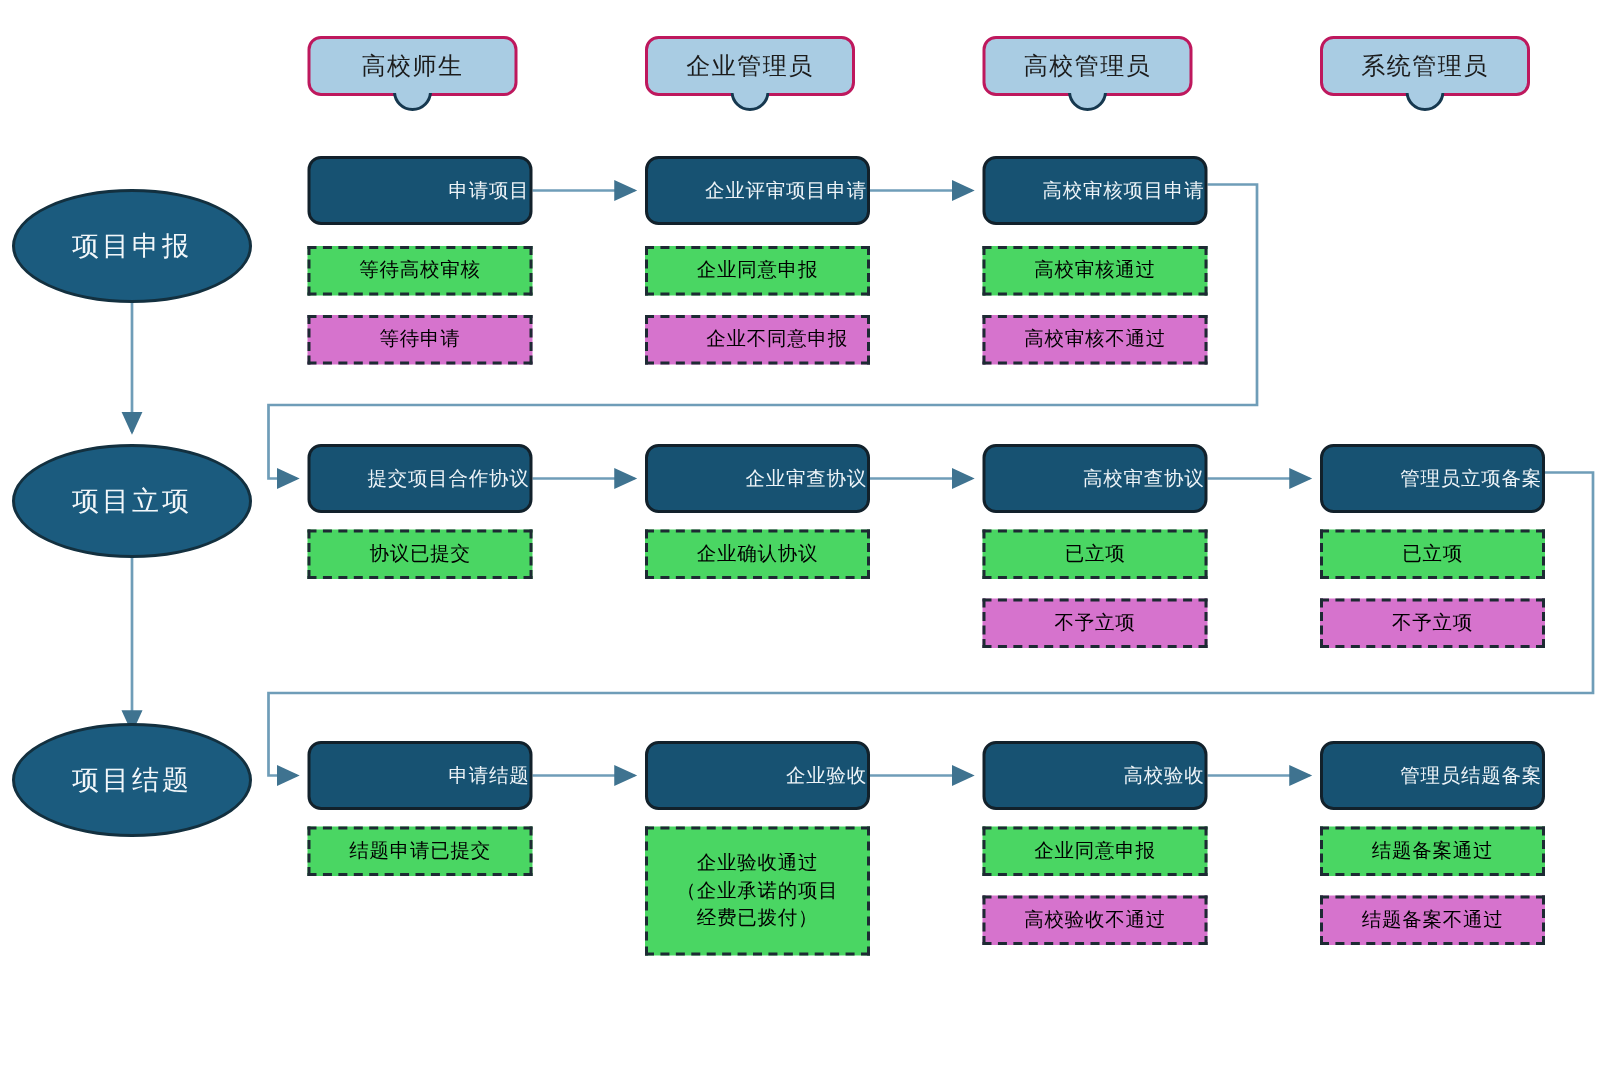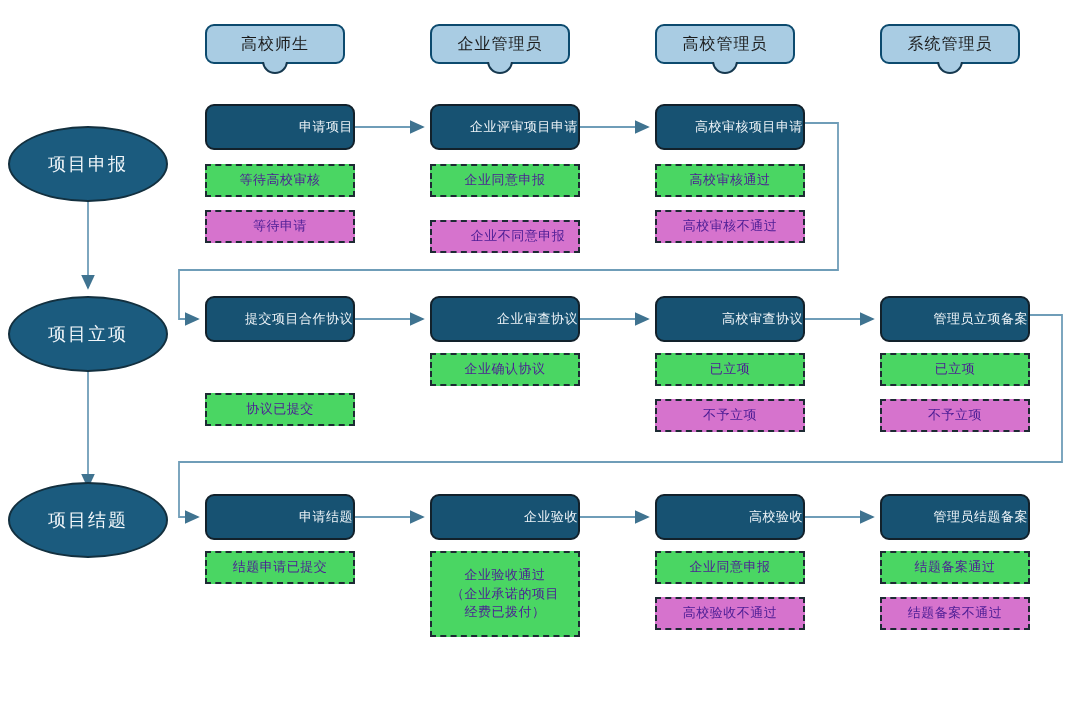--- a/index.html
+++ b/index.html
@@ -28,21 +28,21 @@
     height: 710px;
     pointer-events: none;
   }
 
   
   .role {
     position: absolute;
     width: 140px;
     height: 40px;
     background: #a9cce3;
-    border: 2px solid #0c4a6e;
+    border: 2px solid #be185d;
     border-radius: 9px;
     display: flex;
     align-items: center;
     justify-content: center;
     font-size: 16px;
     color: #1b1b1b;
     letter-spacing: 1px;
     box-sizing: border-box;
     z-index: 3;
   }
@@ -117,21 +117,21 @@
   
   .status {
     position: absolute;
     width: 150px;
     height: 33px;
     border: 2px dashed #1d2a33;
     display: flex;
     align-items: center;
     justify-content: center;
     font-size: 13px;
-    color: #4c1d95;
+    color: #000000;
     letter-spacing: .5px;
     box-sizing: border-box;
     text-align: center;
     line-height: 1.45;
     z-index: 3;
     white-space: pre-line;
     padding: 0 2px;
   }
   .status.ok   { background: #4ad663; }
   .status.bad  { background: #d673cd; }
@@ -200,32 +200,32 @@
   <div class="step" style="left:205px; top:104px;">
     <span>申请项目</span>
   </div>
   <div class="status ok" style="left:205px; top:164px;">等待高校审核</div>
   <div class="status bad" style="left:205px; top:210px;">等待申请</div>
 
   <div class="step" style="left:430px; top:104px;">
     <span>企业评审项目申请</span>
   </div>
   <div class="status ok" style="left:430px; top:164px;">企业同意申报</div>
-  <div class="status bad" style="left:430px; top:220px;padding-left:28px;">企业不同意申报</div>
+  <div class="status bad" style="left:430px; top:210px;padding-left:28px;">企业不同意申报</div>
 
   <div class="step" style="left:655px; top:104px;">
     <span>高校审核项目申请</span>
   </div>
   <div class="status ok" style="left:655px; top:164px;">高校审核通过</div>
   <div class="status bad" style="left:655px; top:210px;">高校审核不通过</div>
 
   <div class="step" style="left:205px; top:296px;">
     <span>提交项目合作协议</span>
   </div>
-  <div class="status ok" style="left:205px; top:353px;margin-top:40px;">协议已提交</div>
+  <div class="status ok" style="left:205px; top:353px;">协议已提交</div>
 
   <div class="step" style="left:430px; top:296px;">
     <span>企业审查协议</span>
   </div>
   <div class="status ok" style="left:430px; top:353px;">企业确认协议</div>
 
   <div class="step" style="left:655px; top:296px;">
     <span>高校审查协议</span>
   </div>
   <div class="status ok" style="left:655px; top:353px;">已立项</div>

